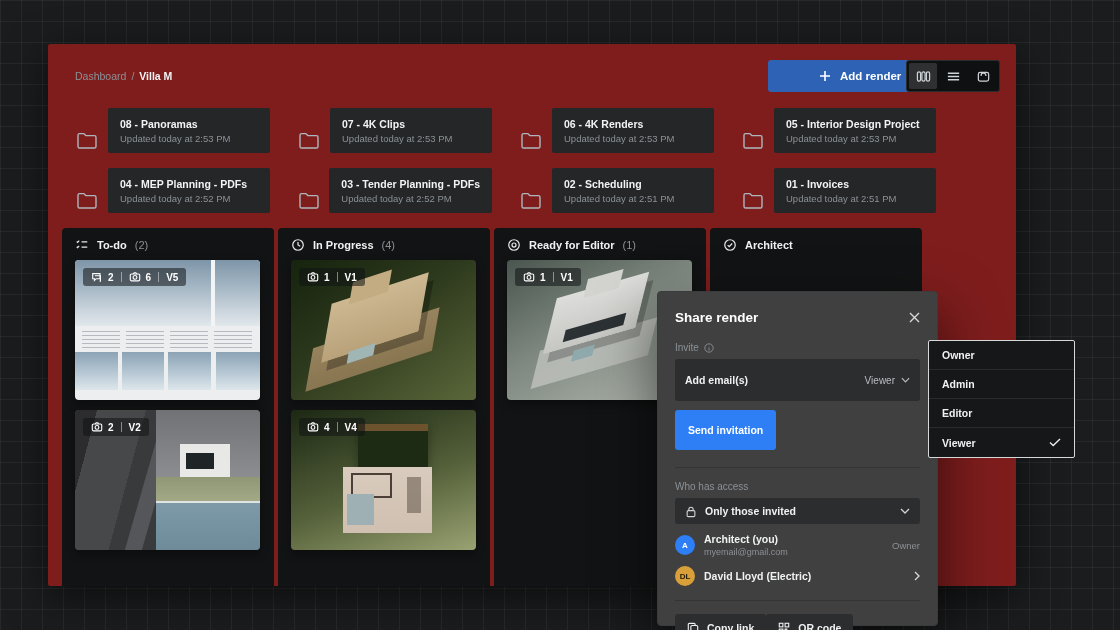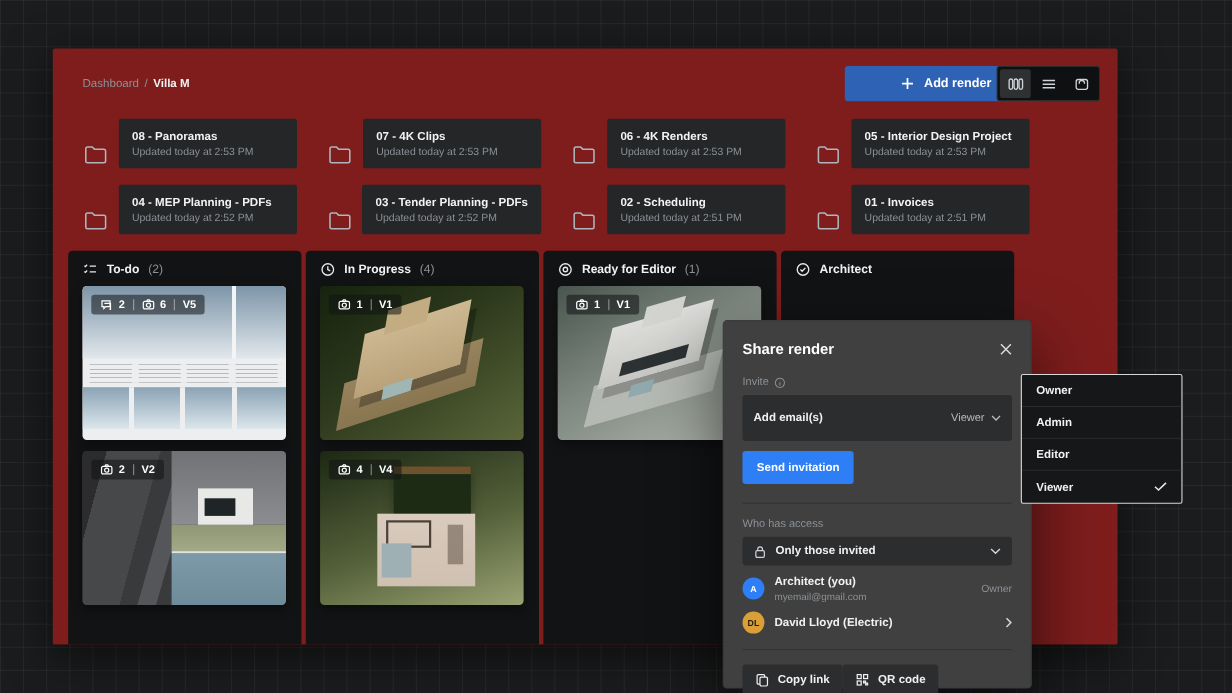--- a/index.html
+++ b/index.html
@@ -129,21 +129,21 @@
   .modal .m-head { display:flex; align-items:center; justify-content:space-between; padding-top:18px; }
   .modal .m-title { font-size:13.5px; font-weight:700; color:#fff; }
   .modal .m-close { color:#d6d8da; display:flex; cursor:pointer; }
   .m-label { margin-top:17px; font-size:10px; color:#8b9196; display:flex; align-items:center; gap:5px; }
   .m-input {
     margin-top:6px; height:42px; background:#2c2d2e; border-radius:3px;
     display:flex; align-items:center; justify-content:space-between; padding:0 10px; cursor:text;
   }
   .m-input .ph { font-size:10.5px; font-weight:700; color:#f0f1f2; }
   .m-input .role { display:flex; align-items:center; gap:6px; font-size:10px; color:#b8bdc2; cursor:pointer; }
-  .m-send { margin-top:9px; display:inline-flex; align-items:center; height:30px; padding:0 13px; background:#2e7ef6; border-radius:3px; font-size:10.5px; font-weight:700; color:#fff; cursor:pointer; }
+  .m-send { margin-top:9px; display:inline-flex; align-items:center; height:40px; padding:0 13px; background:#2e7ef6; border-radius:3px; font-size:10.5px; font-weight:700; color:#fff; cursor:pointer; }
   .m-div { margin-top:17px; height:1px; background:#333435; }
   .m-select {
     margin-top:6px; height:26px; background:#2c2d2e; border-radius:3px;
     display:flex; align-items:center; gap:8px; padding:0 10px; cursor:pointer;
   }
   .m-select .sv { flex:1; font-size:10.5px; font-weight:700; color:#f0f1f2; }
   .m-select .ic { color:#cfd4d8; display:flex; }
   .member { margin-top:8px; display:flex; align-items:center; gap:9px; min-height:26px; }
   .avatar { width:20px; height:20px; border-radius:50%; display:flex; align-items:center; justify-content:center; font-size:8px; font-weight:700; color:#fff; flex:0 0 20px; }
   .avatar.dl { color:#23190a; }

